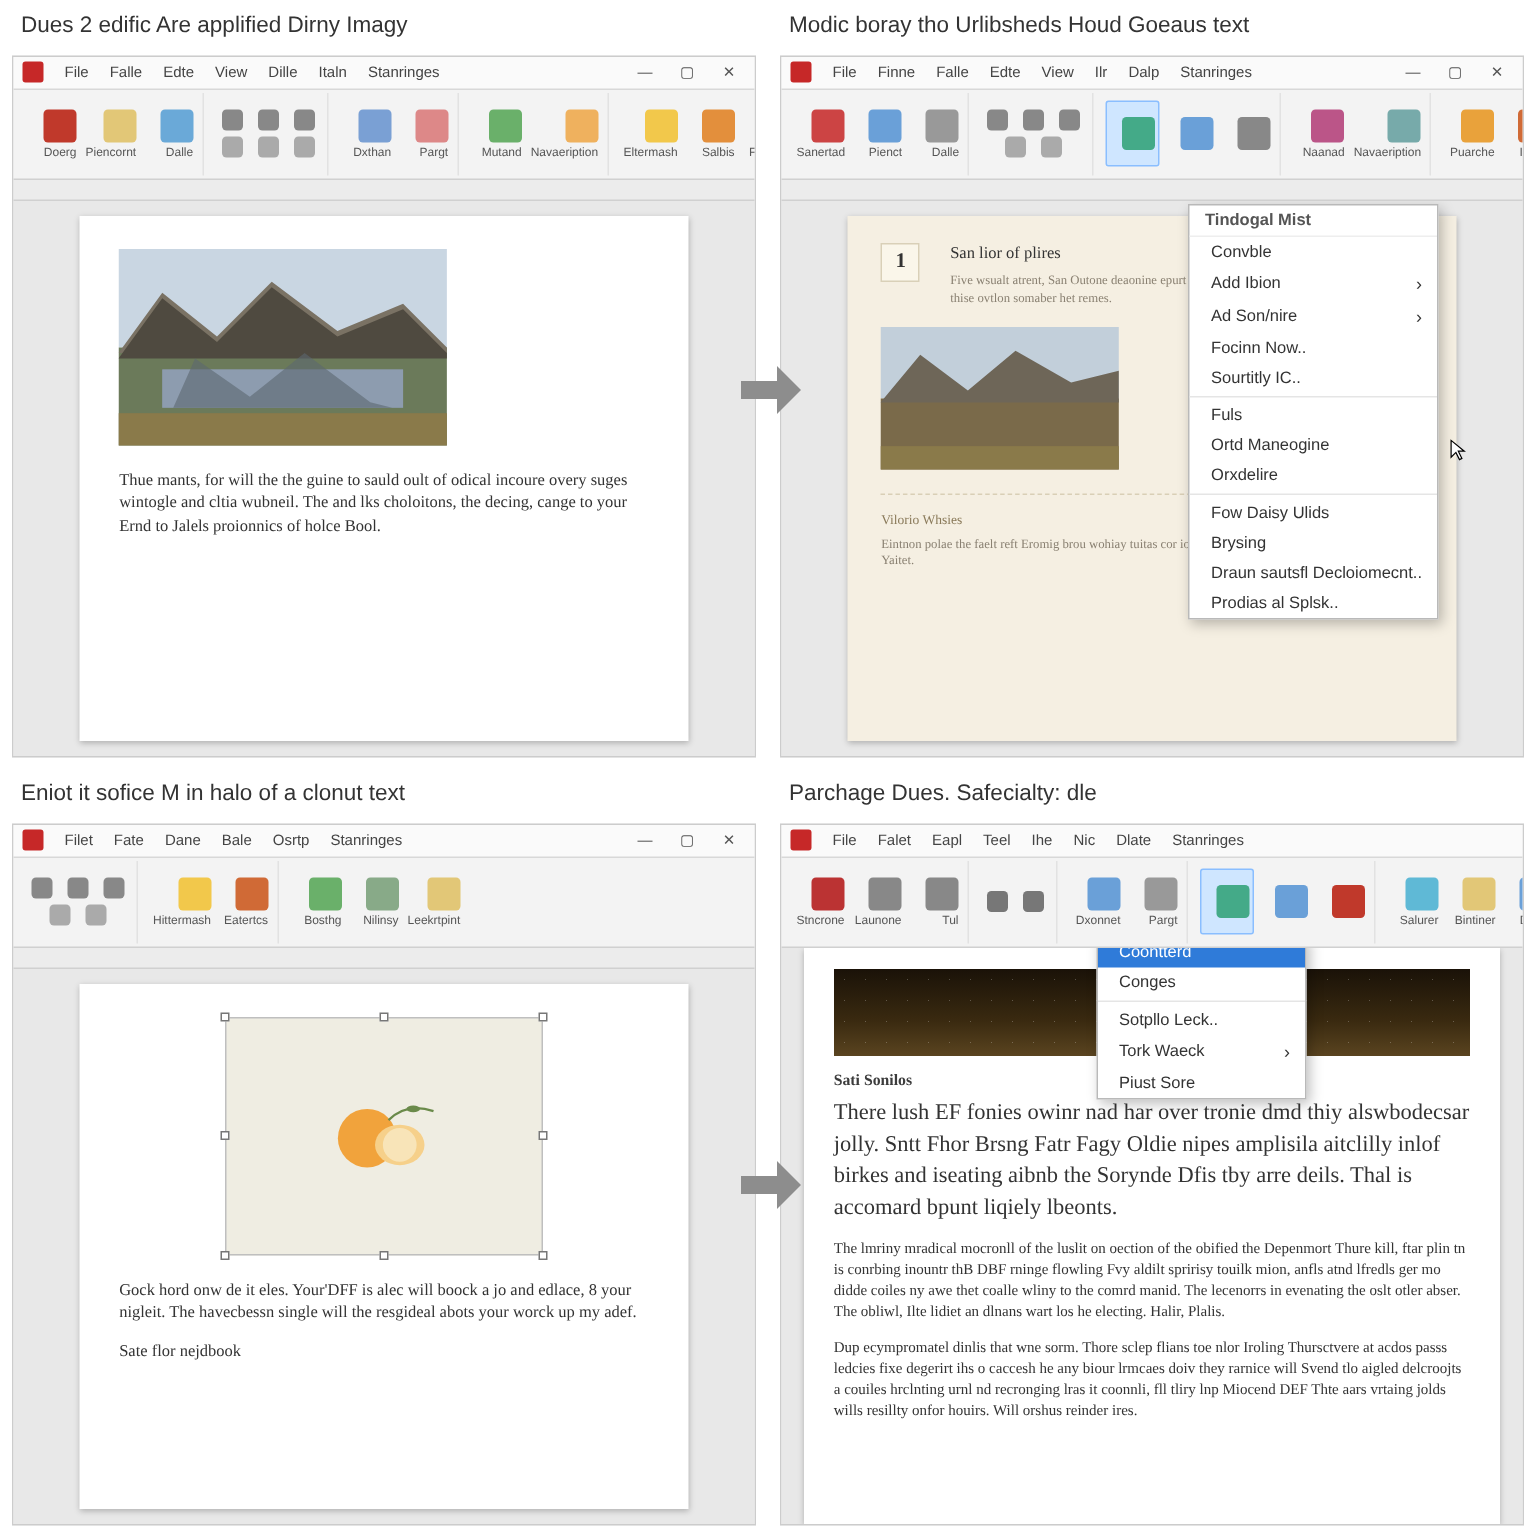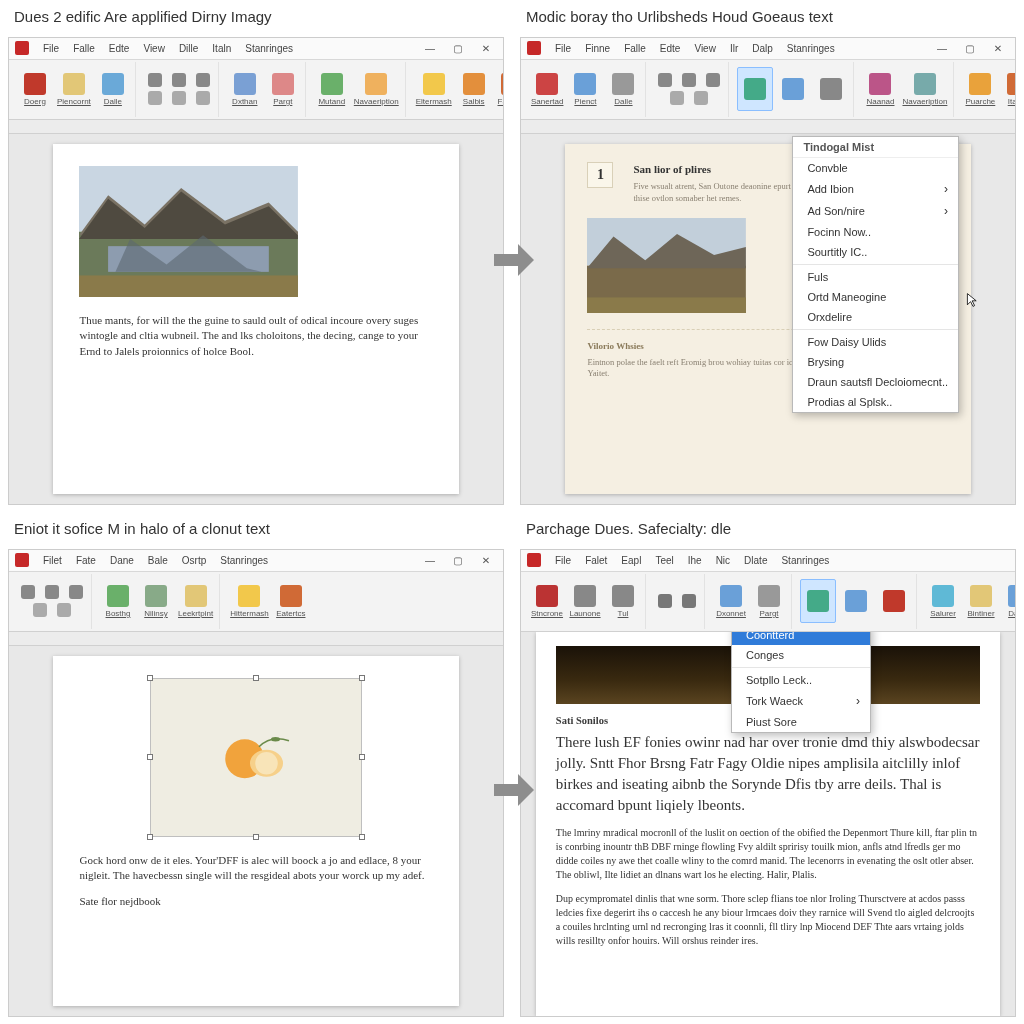--- a/index.html
+++ b/index.html
@@ -11,21 +11,21 @@
 .app { border: 1px solid #ccc; background: #f7f7f7; display: flex; flex-direction: column; height: calc(100% - 44px); position: relative; }
 .menubar { display: flex; align-items: center; height: 22px; border-bottom: 1px solid #d8d8d8; background: #fafafa; padding-left: 6px; gap: 2px; }
 .appicon { width: 14px; height: 14px; background: #c62828; border-radius: 2px; display: inline-block; margin-right: 6px; }
 .menubar span { font-size: 10px; color: #444; padding: 2px 6px; cursor: default; }
 .winctrls { margin-left: auto; display: flex; gap: 2px; padding-right: 4px; }
 .winctrls div { width: 26px; height: 18px; display: flex; align-items: center; justify-content: center; font-size: 10px; color: #555; }
 
 .ribbon { display: flex; align-items: stretch; background: #f3f3f3; border-bottom: 1px solid #d0d0d0; height: 60px; padding: 2px 4px; gap: 4px; overflow: hidden; }
 .rgroup { display: flex; flex-direction: column; align-items: center; justify-content: center; padding: 2px 4px; border-right: 1px solid #e2e2e2; }
 .rgroup:last-child { border-right: none; }
-.rbtn { display: flex; flex-direction: column; align-items: center; justify-content: center; min-width: 36px; height: 44px; font-size: 8px; color: #555; gap: 2px; padding: 2px; text-decoration: underline; }
+.rbtn { display: flex; flex-direction: column; align-items: flex-end; justify-content: center; min-width: 36px; height: 44px; font-size: 8px; color: #555; gap: 2px; padding: 2px; }
 .rbtn .ico { width: 22px; height: 22px; border-radius: 3px; }
 .rbtn.small { min-width: 22px; height: 18px; flex-direction: row; }
 .rbtn.small .ico { width: 14px; height: 14px; }
 .rrow { display: flex; gap: 2px; }
 .rbtn.hl { background: #cfe6ff; border: 1px solid #8abeff; border-radius: 2px; }
 
 .ruler { height: 14px; background: #ececec; border-bottom: 1px solid #d0d0d0; display: flex; align-items: center; padding-left: 30px; font-size: 8px; color: #888; }
 
 .canvas { flex: 1; background: #e8e8e8; display: flex; justify-content: center; padding: 10px 0; overflow: hidden; position: relative; }
 .page { background: #fff; width: 82%; box-shadow: 0 1px 4px rgba(0,0,0,.25); padding: 22px 26px; font-size: 11px; font-family: Georgia, serif; color: #333; line-height: 1.4; position: relative; overflow: hidden; }
@@ -36,21 +36,21 @@
 .mountain.small { width: 44%; }
 
 .orangeframe { width: 60%; height: 52%; background: #efede2; border: 1px solid #bfbfbf; margin: 0 auto 16px auto; display: flex; align-items: center; justify-content: center; position: relative; }
 .handle { position: absolute; width: 6px; height: 6px; background: #fff; border: 1px solid #777; }
 .h-tl{top:-4px;left:-4px}.h-tr{top:-4px;right:-4px}.h-bl{bottom:-4px;left:-4px}.h-br{bottom:-4px;right:-4px}
 .h-tc{top:-4px;left:50%;margin-left:-3px}.h-bc{bottom:-4px;left:50%;margin-left:-3px}
 .h-lc{left:-4px;top:50%;margin-top:-3px}.h-rc{right:-4px;top:50%;margin-top:-3px}
 .orange svg { width: 90px; height: 70px; }
 
 .sectionnum { width: 26px; height: 26px; background: #faf6ea; border: 1px solid #d9d0b8; display: inline-flex; align-items: center; justify-content: center; font-weight: bold; font-size: 14px; margin-right: 10px; vertical-align: top; }
-.sectionhdr { font-size: 11px; font-weight: bold; margin-bottom: 4px; }
+.sectionhdr { font-size: 11px; font-weight: normal; margin-bottom: 4px; }
 .blurtext { color: #8a8172; font-size: 8.5px; line-height: 1.35; }
 
 .dropdown { position: absolute; background: #fff; border: 1px solid #b9b9b9; box-shadow: 2px 3px 8px rgba(0,0,0,.25); font-size: 11px; color: #333; min-width: 150px; z-index: 50; }
 .dropdown .ddtitle { padding: 4px 10px; font-weight: 600; color: #555; border-bottom: 1px solid #eee; }
 .dropdown .dditem { padding: 4px 10px 4px 14px; display: flex; justify-content: space-between; align-items: center; cursor: default; }
 .dropdown .dditem:hover, .dropdown .dditem.sel { background: #2f7bd9; color: #fff; }
 .dropdown hr { border: none; border-top: 1px solid #e5e5e5; margin: 2px 0; }
 .arrow-r::after { content: "›"; color: inherit; font-size: 12px; }
 .cursor-arrow { position: absolute; width: 16px; height: 16px; pointer-events: none; }
 
@@ -390,42 +390,42 @@
                 <div class="ico" style="background:#aaa"></div>
               </div>
               <div class="rbtn small">
                 <div class="ico" style="background:#aaa"></div>
               </div>
             </div>
           </div>
       <div class="rgroup">
             <div class="rrow">
               <div class="rbtn">
+                <div class="ico" style="background:#f2c84b"></div>
+                <span>Hittermash</span>
+              </div>
+              <div class="rbtn">
+                <div class="ico" style="background:#d06a36"></div>
+                <span>Eatertcs</span>
+              </div>
+            </div>
+          </div>
+      <div class="rgroup">
+            <div class="rrow">
+              <div class="rbtn">
                 <div class="ico" style="background:#6ab06a"></div>
                 <span>Bosthg</span>
               </div>
               <div class="rbtn">
                 <div class="ico" style="background:#8a8"></div>
                 <span>Nilinsy</span>
               </div>
               <div class="rbtn">
                 <div class="ico" style="background:#e2c777"></div>
                 <span>Leekrtpint</span>
-              </div>
-            </div>
-          </div>
-      <div class="rgroup">
-            <div class="rrow">
-              <div class="rbtn">
-                <div class="ico" style="background:#f2c84b"></div>
-                <span>Hittermash</span>
-              </div>
-              <div class="rbtn">
-                <div class="ico" style="background:#d06a36"></div>
-                <span>Eatertcs</span>
               </div>
             </div>
           </div>
     </div>
     <div class="ruler"></div>
     <div class="canvas">
       <div class="page">
         <div class="orangeframe">
           <div class="handle h-tl"></div>
           <div class="handle h-tc"></div>

